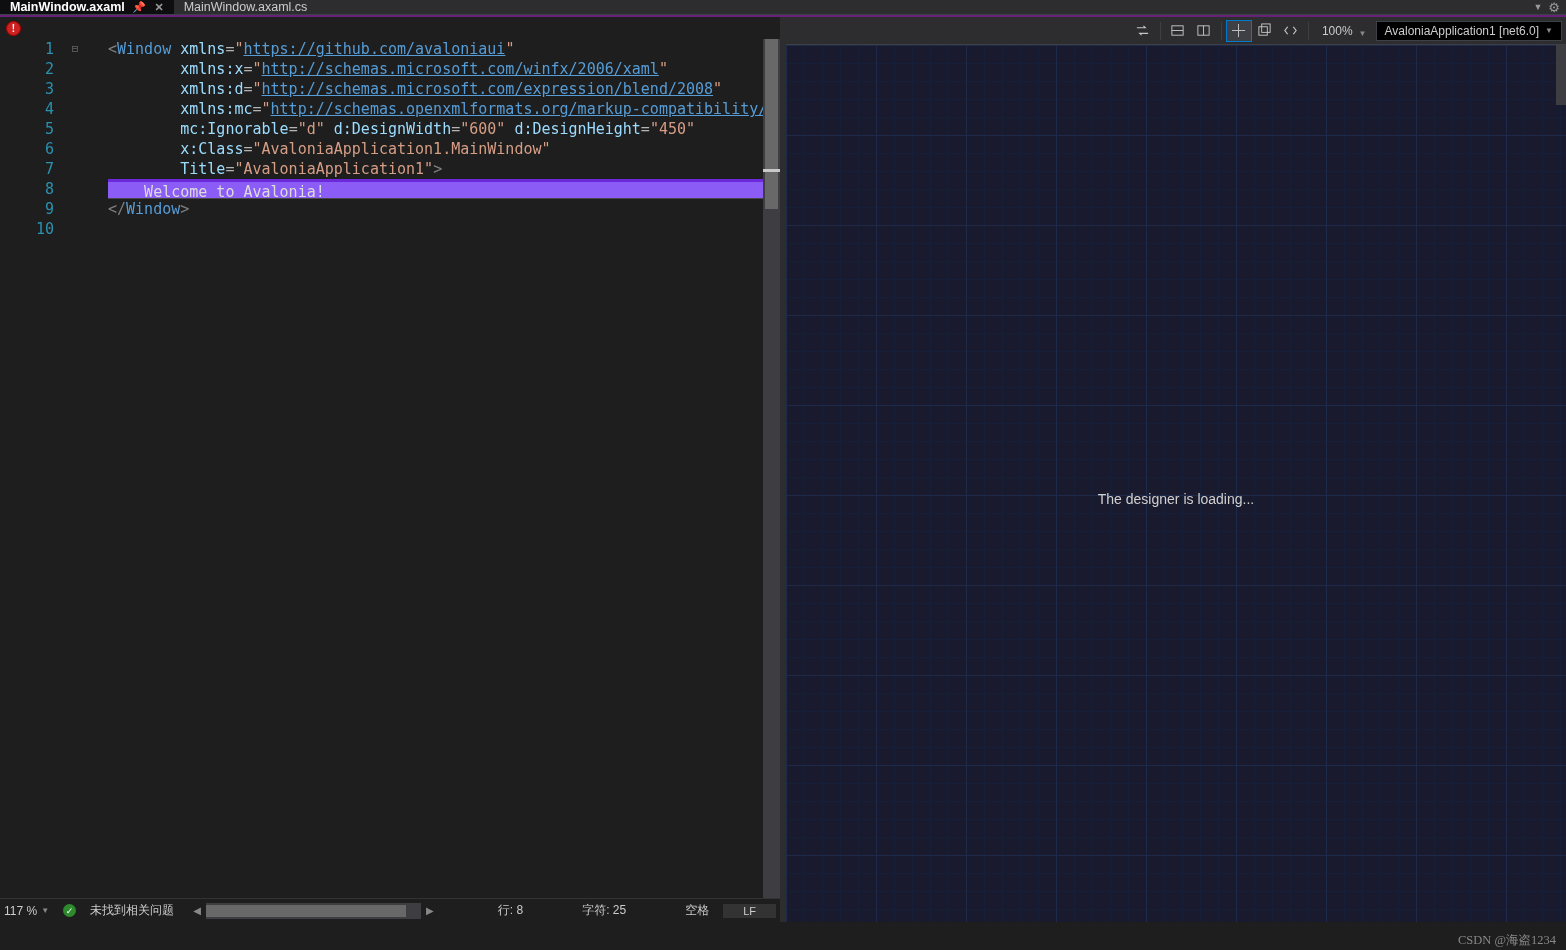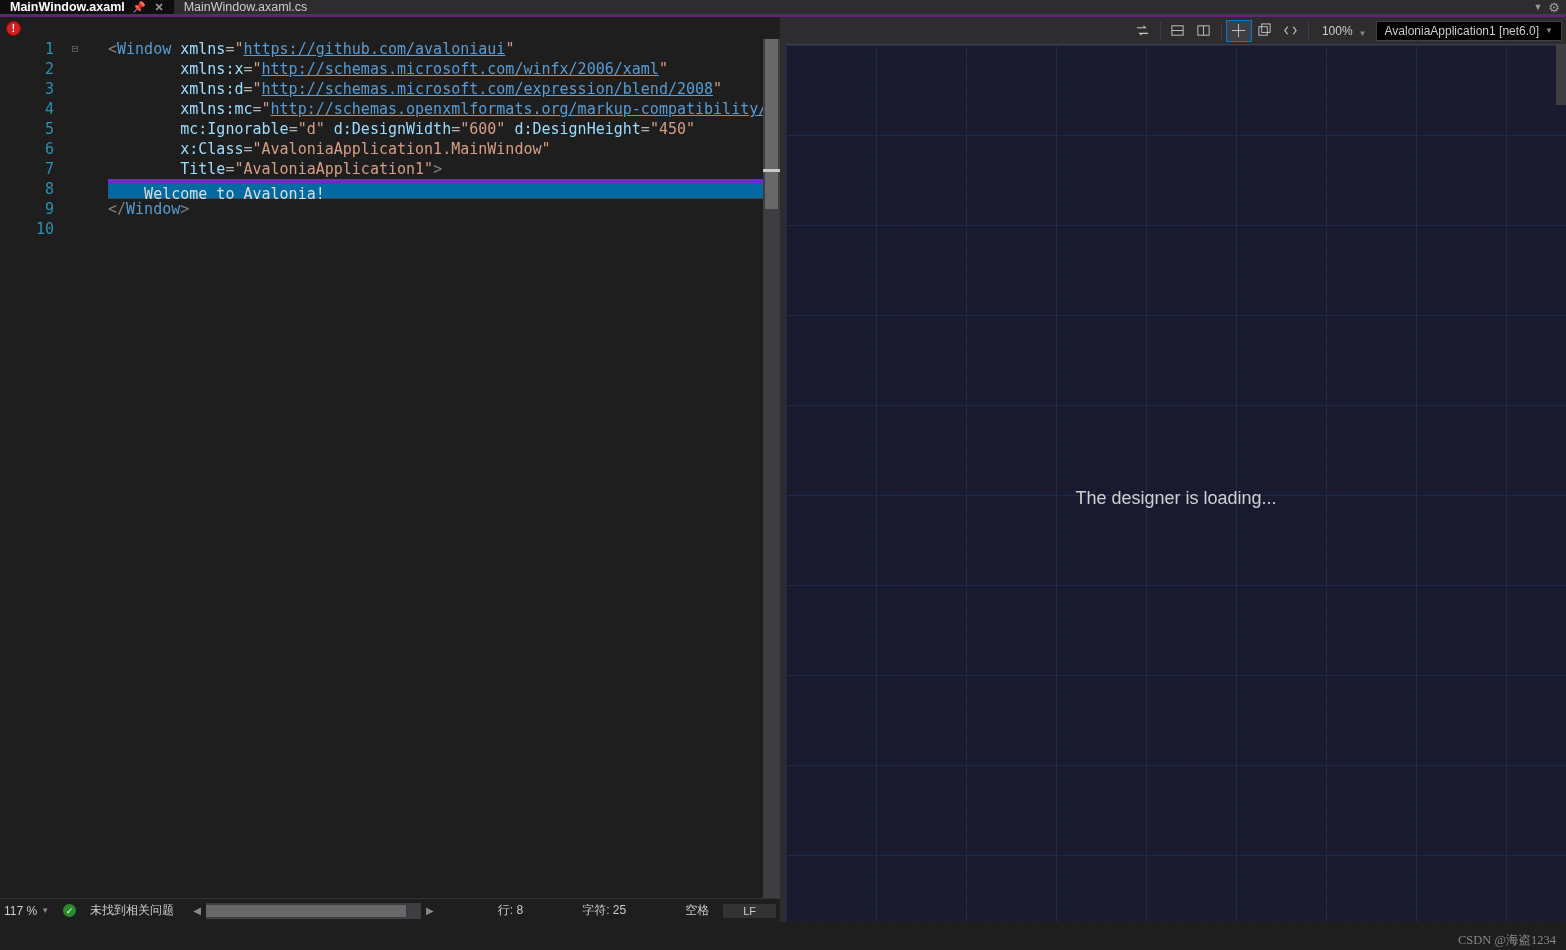--- a/index.html
+++ b/index.html
@@ -27,21 +27,21 @@
 .errdot { width:15px; height:15px; border-radius:50%; background:#c22; border:1px solid #a00; color:#fff; font-size:10px; font-weight:700; display:flex; align-items:center; justify-content:center; }
 
 
 .editor { flex:1; display:flex; font-family:Consolas,monospace; font-size:15px; line-height:20px; position:relative; }
 .gutter { width:66px; text-align:right; color:#2b91af; padding-right:12px; padding-top:0; user-select:none; }
 .gutter div { height:20px; }
 .fold { width:18px; color:#666; font-size:11px; user-select:none; }
 .fold div { height:20px; text-align:center; }
 .code { flex:1; overflow:hidden; position:relative; padding-top:0; }
 .line { height:20px; white-space:pre;margin-left:24px; }
-.line.hl { background:#0369a1; border-top:5px solid #6d28d9; border-bottom:1px solid #464646; color:#dcdcdc; }
+.line.hl { background:#8b5cf6; border-top:3px solid #6d28d9; border-bottom:1px solid #464646; color:#dcdcdc; }
 .t-br { color:#808080; } 
 .t-el { color:#569cd6; } 
 .t-at { color:#9cdcfe; } 
 .t-eq { color:#b4b4b4; }
 .t-st { color:#d69d85; } 
 .t-ln { color:#569cd6; text-decoration:underline; } 
 .t-tx { color:#dcdcdc; }
 
 
 .vsb { position:absolute; right:0; top:0; bottom:0; width:17px; background:#3e3e42; }
@@ -73,21 +73,21 @@
 
 .designer { flex:1; position:relative; background:#1a1a2e;
   background-image:
     linear-gradient(#1e2a4a 1px, transparent 1px),
     linear-gradient(90deg,#1e2a4a 1px, transparent 1px),
     linear-gradient(#152038 1px, transparent 1px),
     linear-gradient(90deg,#152038 1px, transparent 1px);
   background-size:90px 90px,90px 90px,18px 18px,18px 18px;
   display:flex; align-items:center; justify-content:center;
 }
-.designer .msg { color:#d0d0d0; font-size:18px;margin-top:30px; }
+.designer .msg { color:#d0d0d0; font-size:14px;margin-top:30px; }
 
 
 .rstrip { position:absolute; right:0; top:0; width:10px; height:60px; background:#3e3e42; }
 
 
 .statusbar { position:absolute; bottom:0; left:0; right:0; height:20px; color:#888; font-family:"Microsoft YaHei","Segoe UI"; font-size:12.5px; display:flex; align-items:center; justify-content:flex-end; padding-right:10px; background:#1e1e1e; }
 
 svg { display:block; }
 </style>
 </head>

